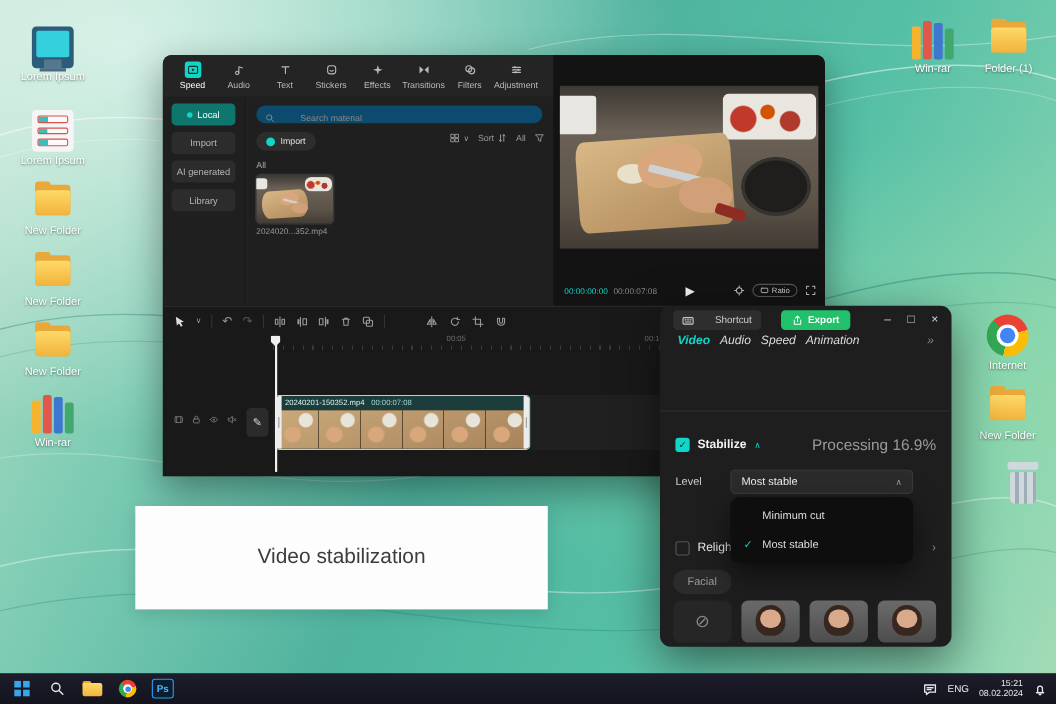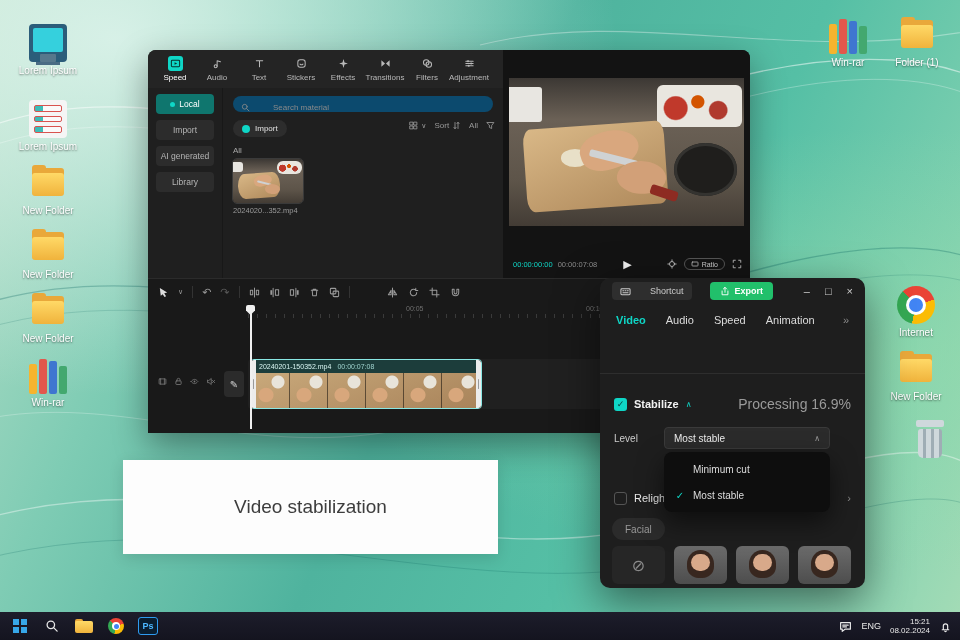--- a/index.html
+++ b/index.html
@@ -141,21 +141,21 @@
     clip-path:polygon(0 0,100% 0,100% 55%,50% 100%,0 55%); border-radius:2px; }
 
   
   .settings { position:absolute; left:600px; top:278px; width:265px; height:310px; background:#1e1e1e; border-radius:10px;
     box-shadow:0 14px 44px rgba(0,0,0,.5); overflow:hidden; z-index:30; }
   .s-titlebar { position:absolute; left:0; top:0; right:0; height:26px; display:flex; align-items:center; padding:0 12px; }
   .shortcut-btn { height:18px; background:#2e2e2e; border-radius:4px; color:#cccccc; font-size:9px; display:flex; align-items:center; gap:19px; padding:0 8px; }
   .export-btn { height:18px; margin-left:18px; background:#21c06b; border-radius:4px; color:#fff; font-size:9px; font-weight:bold;
     display:flex; align-items:center; gap:5px; padding:0 10px; }
   .win-ctrls { margin-left:auto; display:flex; align-items:center; gap:15px; color:#cfcfcf; font-size:11px; }
-  .s-tabs { position:absolute; left:0; top:26px; right:0; height:32px; display:flex; align-items:center; gap:20px; padding:0 16px; color:#dcdcdc; font-size:11px; }
+  .s-tabs { position:absolute; left:0; top:26px; right:0; height:32px; display:flex; gap:9px; padding:0 16px; color:#dcdcdc; font-size:11px;font-style:italic; }
   .s-tab.active { color:#0fd6c6; font-weight:bold; }
   .tab-more { margin-left:auto; color:#8a8a8a; font-size:11px; }
   .s-subtabs { position:absolute; left:0; top:60px; right:0; height:28px; display:flex; align-items:center; gap:15px; padding:0 16px; color:#8a8a8a; font-size:10px; }
   .s-subtab.active { background:#3a3a3a; color:#fff; border-radius:12px; padding:4px 13px; }
   .s-divider { position:absolute; left:0; top:95px; right:0; height:1px; background:#2e2e2e; }
   .row-stab { position:absolute; left:0; top:114px; right:0; height:24px; display:flex; align-items:center; padding:0 14px; gap:7px; }
   .chk { width:13px; height:13px; border-radius:3px; background:#0fd6c6; color:#063b36; font-size:9px; display:flex; align-items:center; justify-content:center; }
   .chk-empty { width:13px; height:13px; border:1px solid #555; border-radius:3px; }
   .stab-label { color:#f2f2f2; font-size:11px; font-weight:bold; }
   .collapse { color:#0fd6c6; font-size:8px; }

